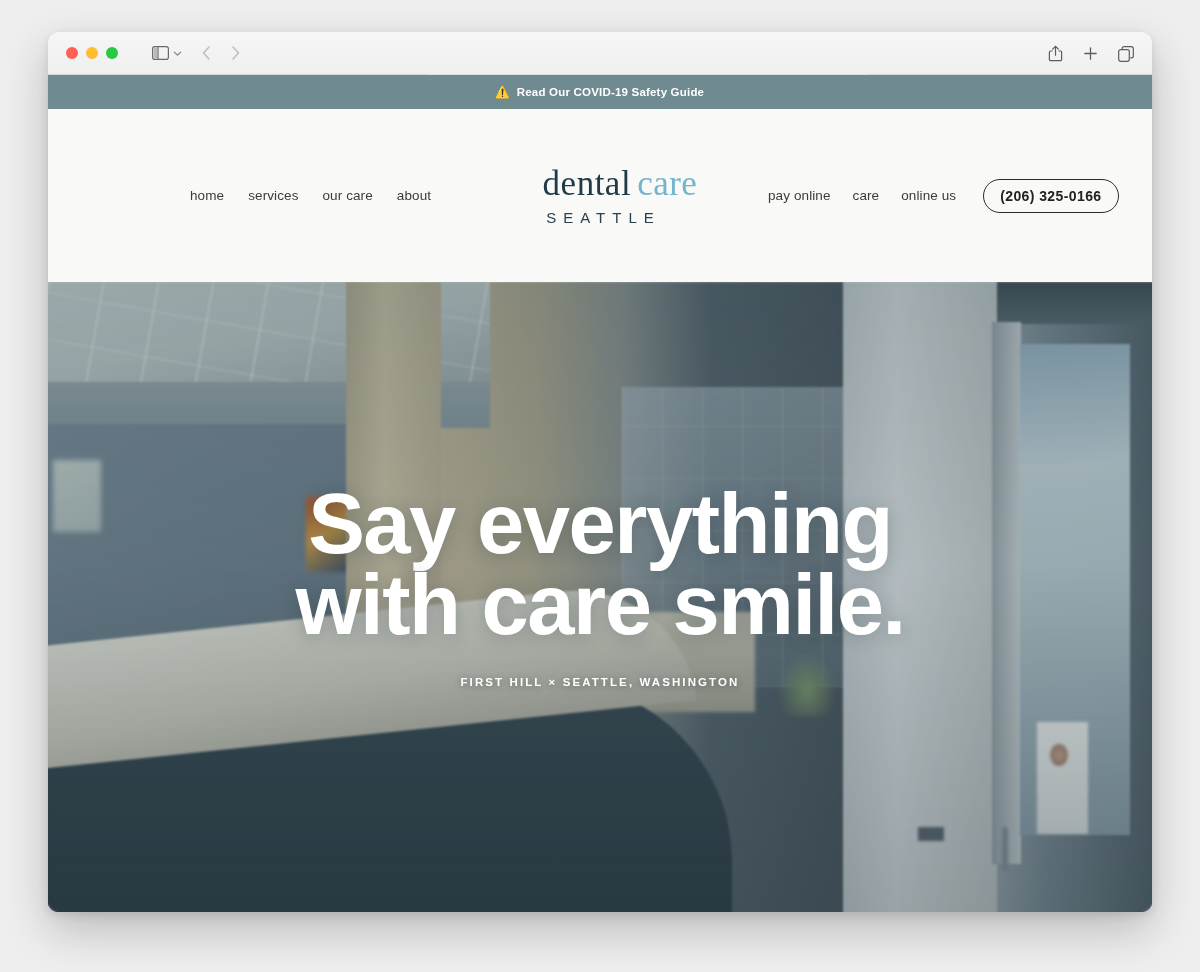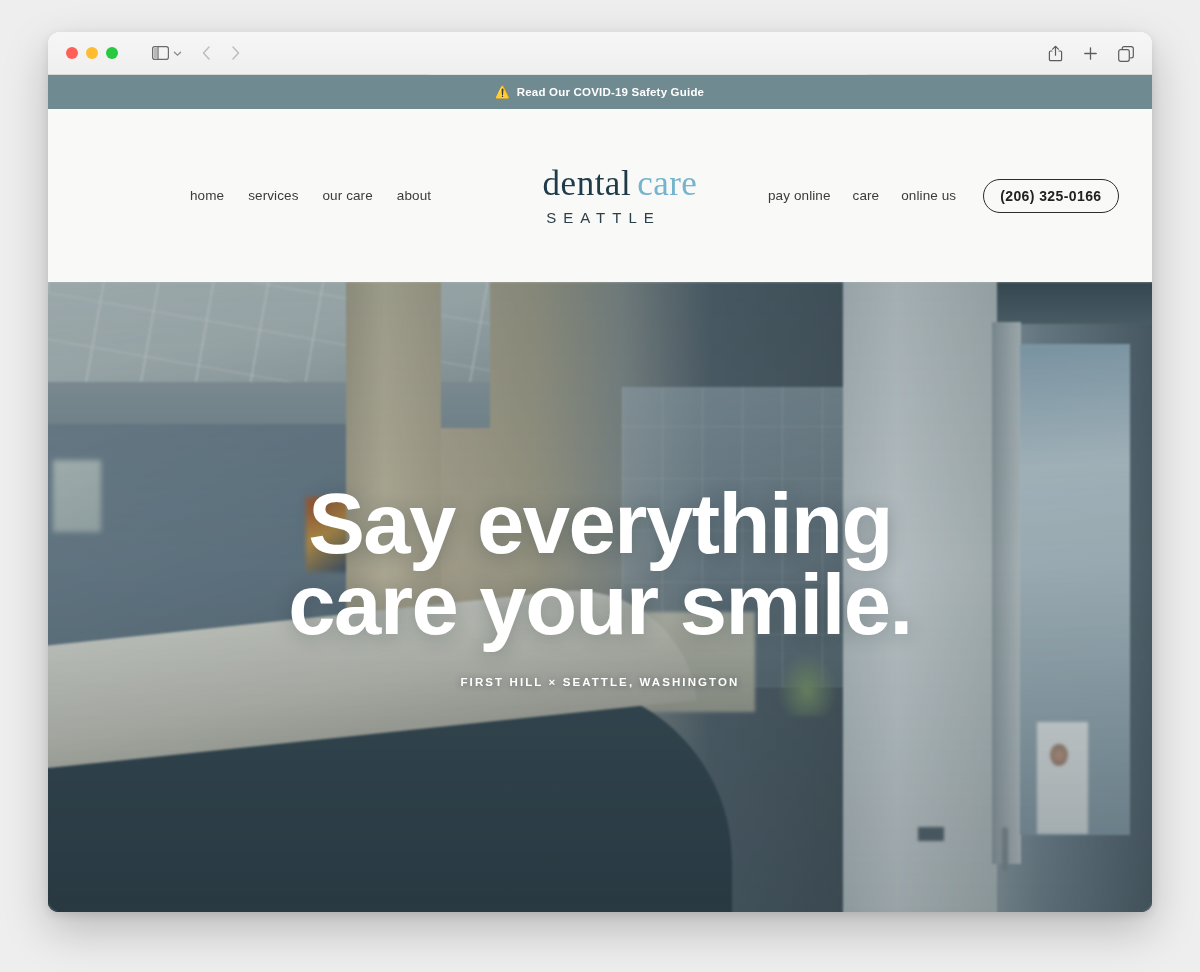--- a/index.html
+++ b/index.html
@@ -565,19 +565,19 @@
         <div class="counter-top"></div>
 
         <div class="photo-blur"></div>
       </div>
 
       <div class="hero-tint"></div>
 
       <div class="hero-content">
         <h1 class="hero-title">
           <span>Say everything</span>
-          <span class="line2">care your smile.</span>
+          <span class="line2">with care smile.</span>
         </h1>
         <div class="hero-sub">FIRST HILL × SEATTLE, WASHINGTON</div>
       </div>
     </section>
   </div>
 </div>
 
 </body></html>

